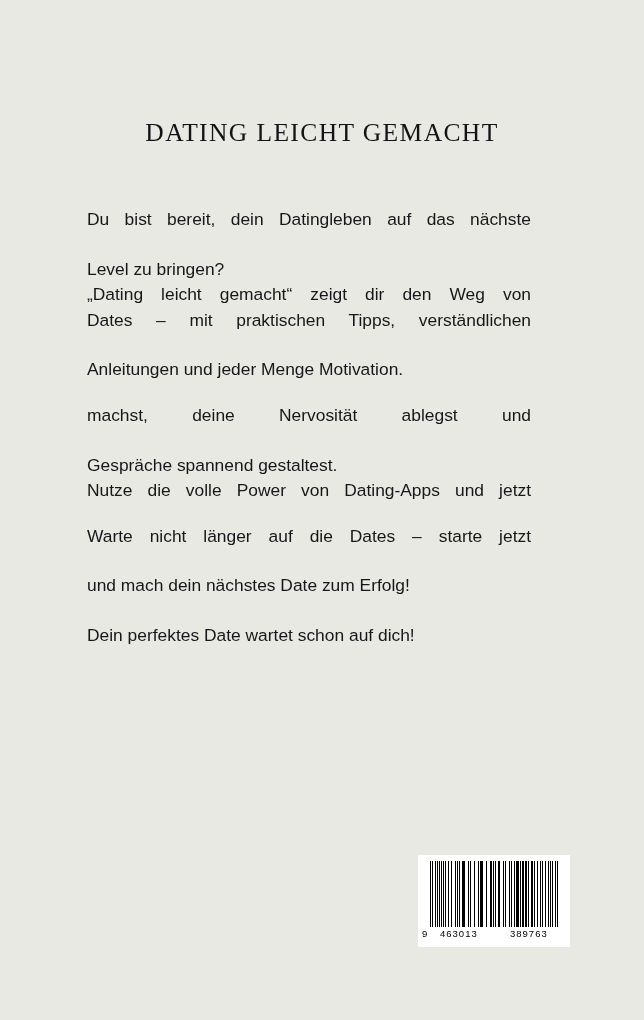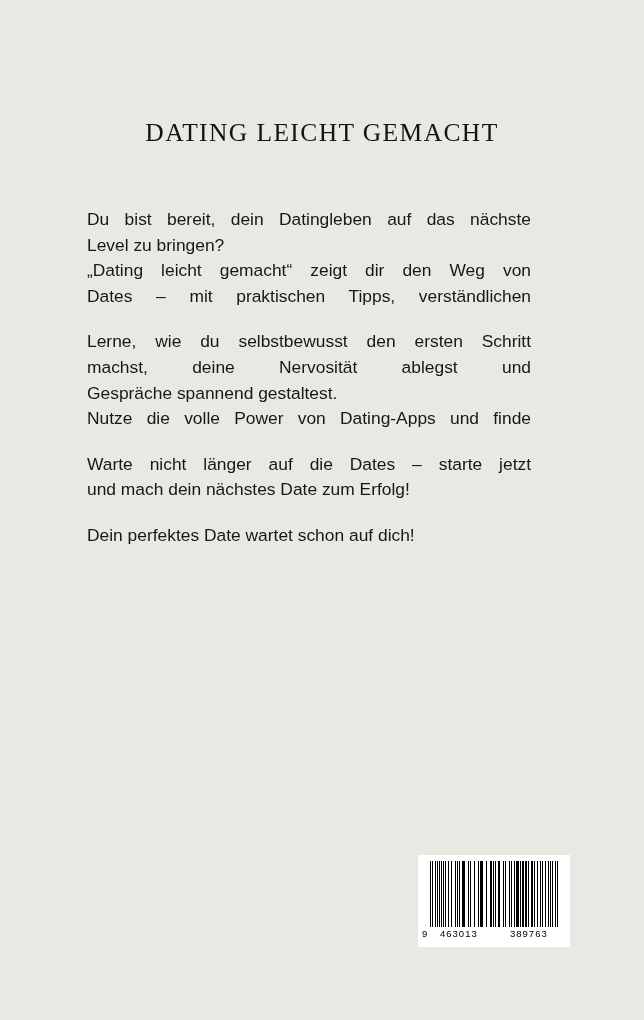--- a/index.html
+++ b/index.html
@@ -50,20 +50,21 @@
   }
   .para:last-child {
     margin-bottom: 0;
   }
   .para .line {
     display: block;
   }
   
   .para .line.last {
     text-align: left;
+    margin-top: 24px;
   }
   .para .line.full {
     text-align: justify;
     text-align-last: justify;
   }
   .barcode-wrap {
     position: absolute;
     left: 418px;
     top: 855px;
     width: 152px;
@@ -111,27 +112,27 @@
 
   <div class="title">DATING LEICHT GEMACHT</div>
 
   <div class="body-copy">
 
     <p class="para">
       <span class="line full">Du bist bereit, dein Datingleben auf das nächste</span>
       <span class="line last">Level zu bringen?</span>
       <span class="line full">„Dating leicht gemacht“ zeigt dir den Weg von</span>
       <span class="line full">Dates – mit praktischen Tipps, verständlichen</span>
+      <span class="line last">Anleitungen und jeder Menge Motivation.</span>
     </p>
 
     <p class="para">
-      <span class="line full">Lerne, wie du selbstbewusst den ersten Schritt</span>
       <span class="line full">machst, deine Nervosität ablegst und</span>
       <span class="line last">Gespräche spannend gestaltest.</span>
-      <span class="line full">Nutze die volle Power von Dating-Apps und finde</span>
+      <span class="line full">Nutze die volle Power von Dating-Apps und jetzt</span>
     </p>
 
     <p class="para">
       <span class="line full">Warte nicht länger auf die Dates – starte jetzt</span>
       <span class="line last">und mach dein nächstes Date zum Erfolg!</span>
     </p>
 
     <p class="para">
       <span class="line last">Dein perfektes Date wartet schon auf dich!</span>
     </p>

